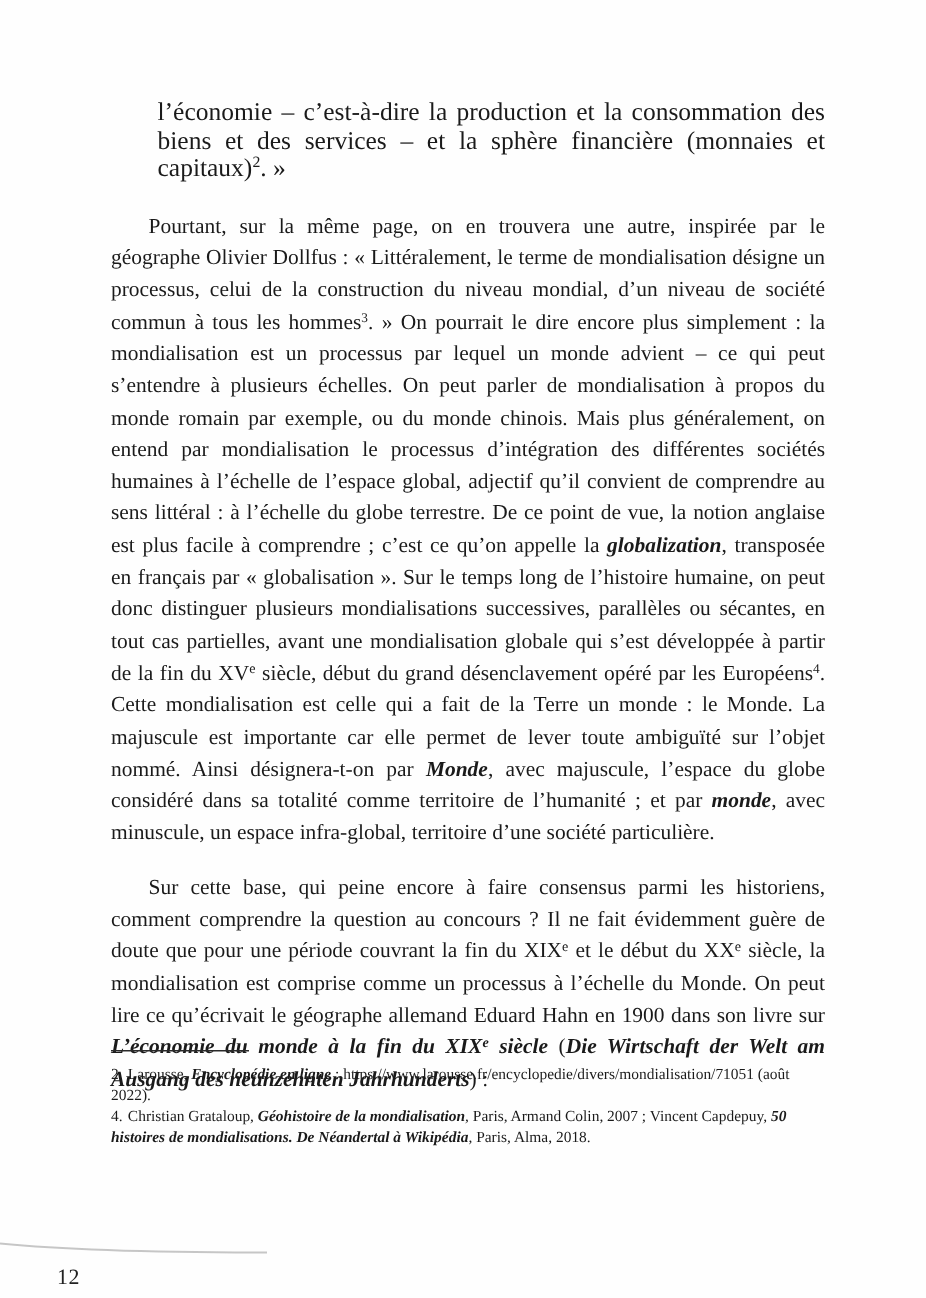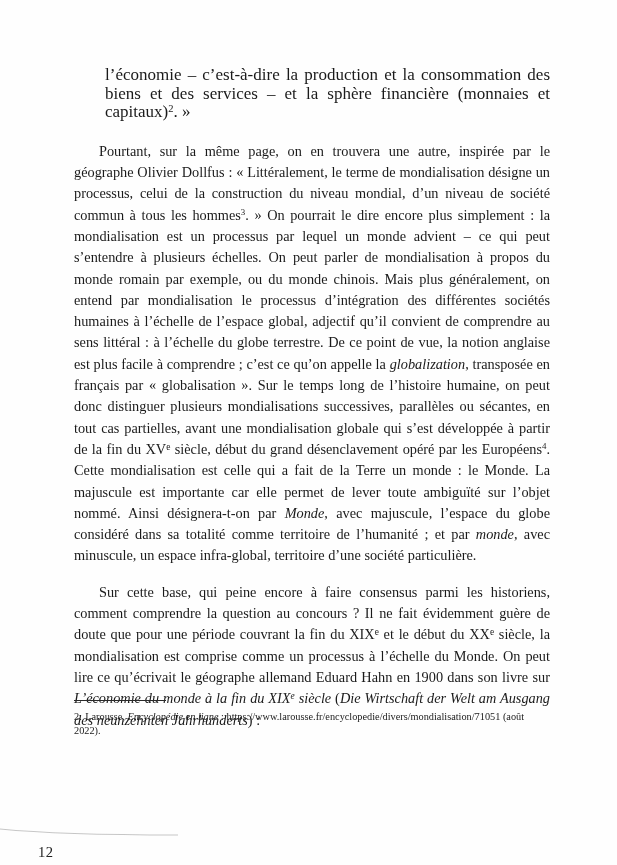--- a/index.html
+++ b/index.html
@@ -49,21 +49,21 @@
     font-size: 14.3px;
     line-height: 21.3px;
     text-align: justify;
     text-justify: inter-word;
     text-indent: 25px;
     hyphens: none;
     word-spacing: 0.1px;
   }
   p.body:last-child { margin-bottom: 6px; }
 
-  i, .it { font-style: italic; }
+  i, .it { font-style: italic; font-weight: bold; }
 
   sup {
     font-size: 0.62em;
     line-height: 0;
     vertical-align: 0.52em;
   }
   sup.ord {
     font-size: 0.66em;
     vertical-align: 0.46em;
   }
@@ -130,20 +130,21 @@
     <p class="body"><span>Sur cette base, qui peine encore à faire consensus parmi les historiens, comment comprendre la question au concours ? Il ne fait évidemment guère de doute que pour une période couvrant la fin du XIX</span><sup class="ord">e</sup><span> et le début du XX</span><sup class="ord">e</sup><span> siècle, la mondialisation est comprise comme un processus à l’échelle du Monde. On peut lire ce qu’écrivait le géographe allemand Eduard Hahn en 1900 dans son livre sur </span><i><span>L’économie du monde à la fin du XIX</span><sup class="ord">e</sup><span> siècle</span></i><span> (</span><i>Die Wirtschaft der Welt am Ausgang des neunzehnten Jahrhunderts</i><span>) :</span></p>
 
   </div>
 
   <div class="footnotes">
     <div class="footnote-rule"></div>
 
     <p class="footnote"><span class="fn-num">2.</span><span>Larousse, </span><i>Encyclopédie en ligne</i><span> : https://www.larousse.fr/encyclopedie/divers/mondialisation/71051 (août 2022).</span></p>
 
 
+    <p class="footnote"><span class="fn-num">4.</span><span>Christian Grataloup, </span><i>Géohistoire de la mondialisation</i><span>, Paris, Armand Colin, 2007 ; Vincent Capdepuy, </span><i>50 histoires de mondialisations. De Néandertal à Wikipédia</i><span>, Paris, Alma, 2018.</span></p>
   </div>
 
   <div class="folio">12</div>
 
   <svg class="scan-edge" viewBox="0 0 180 10" preserveAspectRatio="none">
     <path d="M0 3 C 40 7, 110 9, 178 9" stroke="#9a9a9a" stroke-width="1.2" fill="none"></path>
   </svg>
 
 </div>
 

